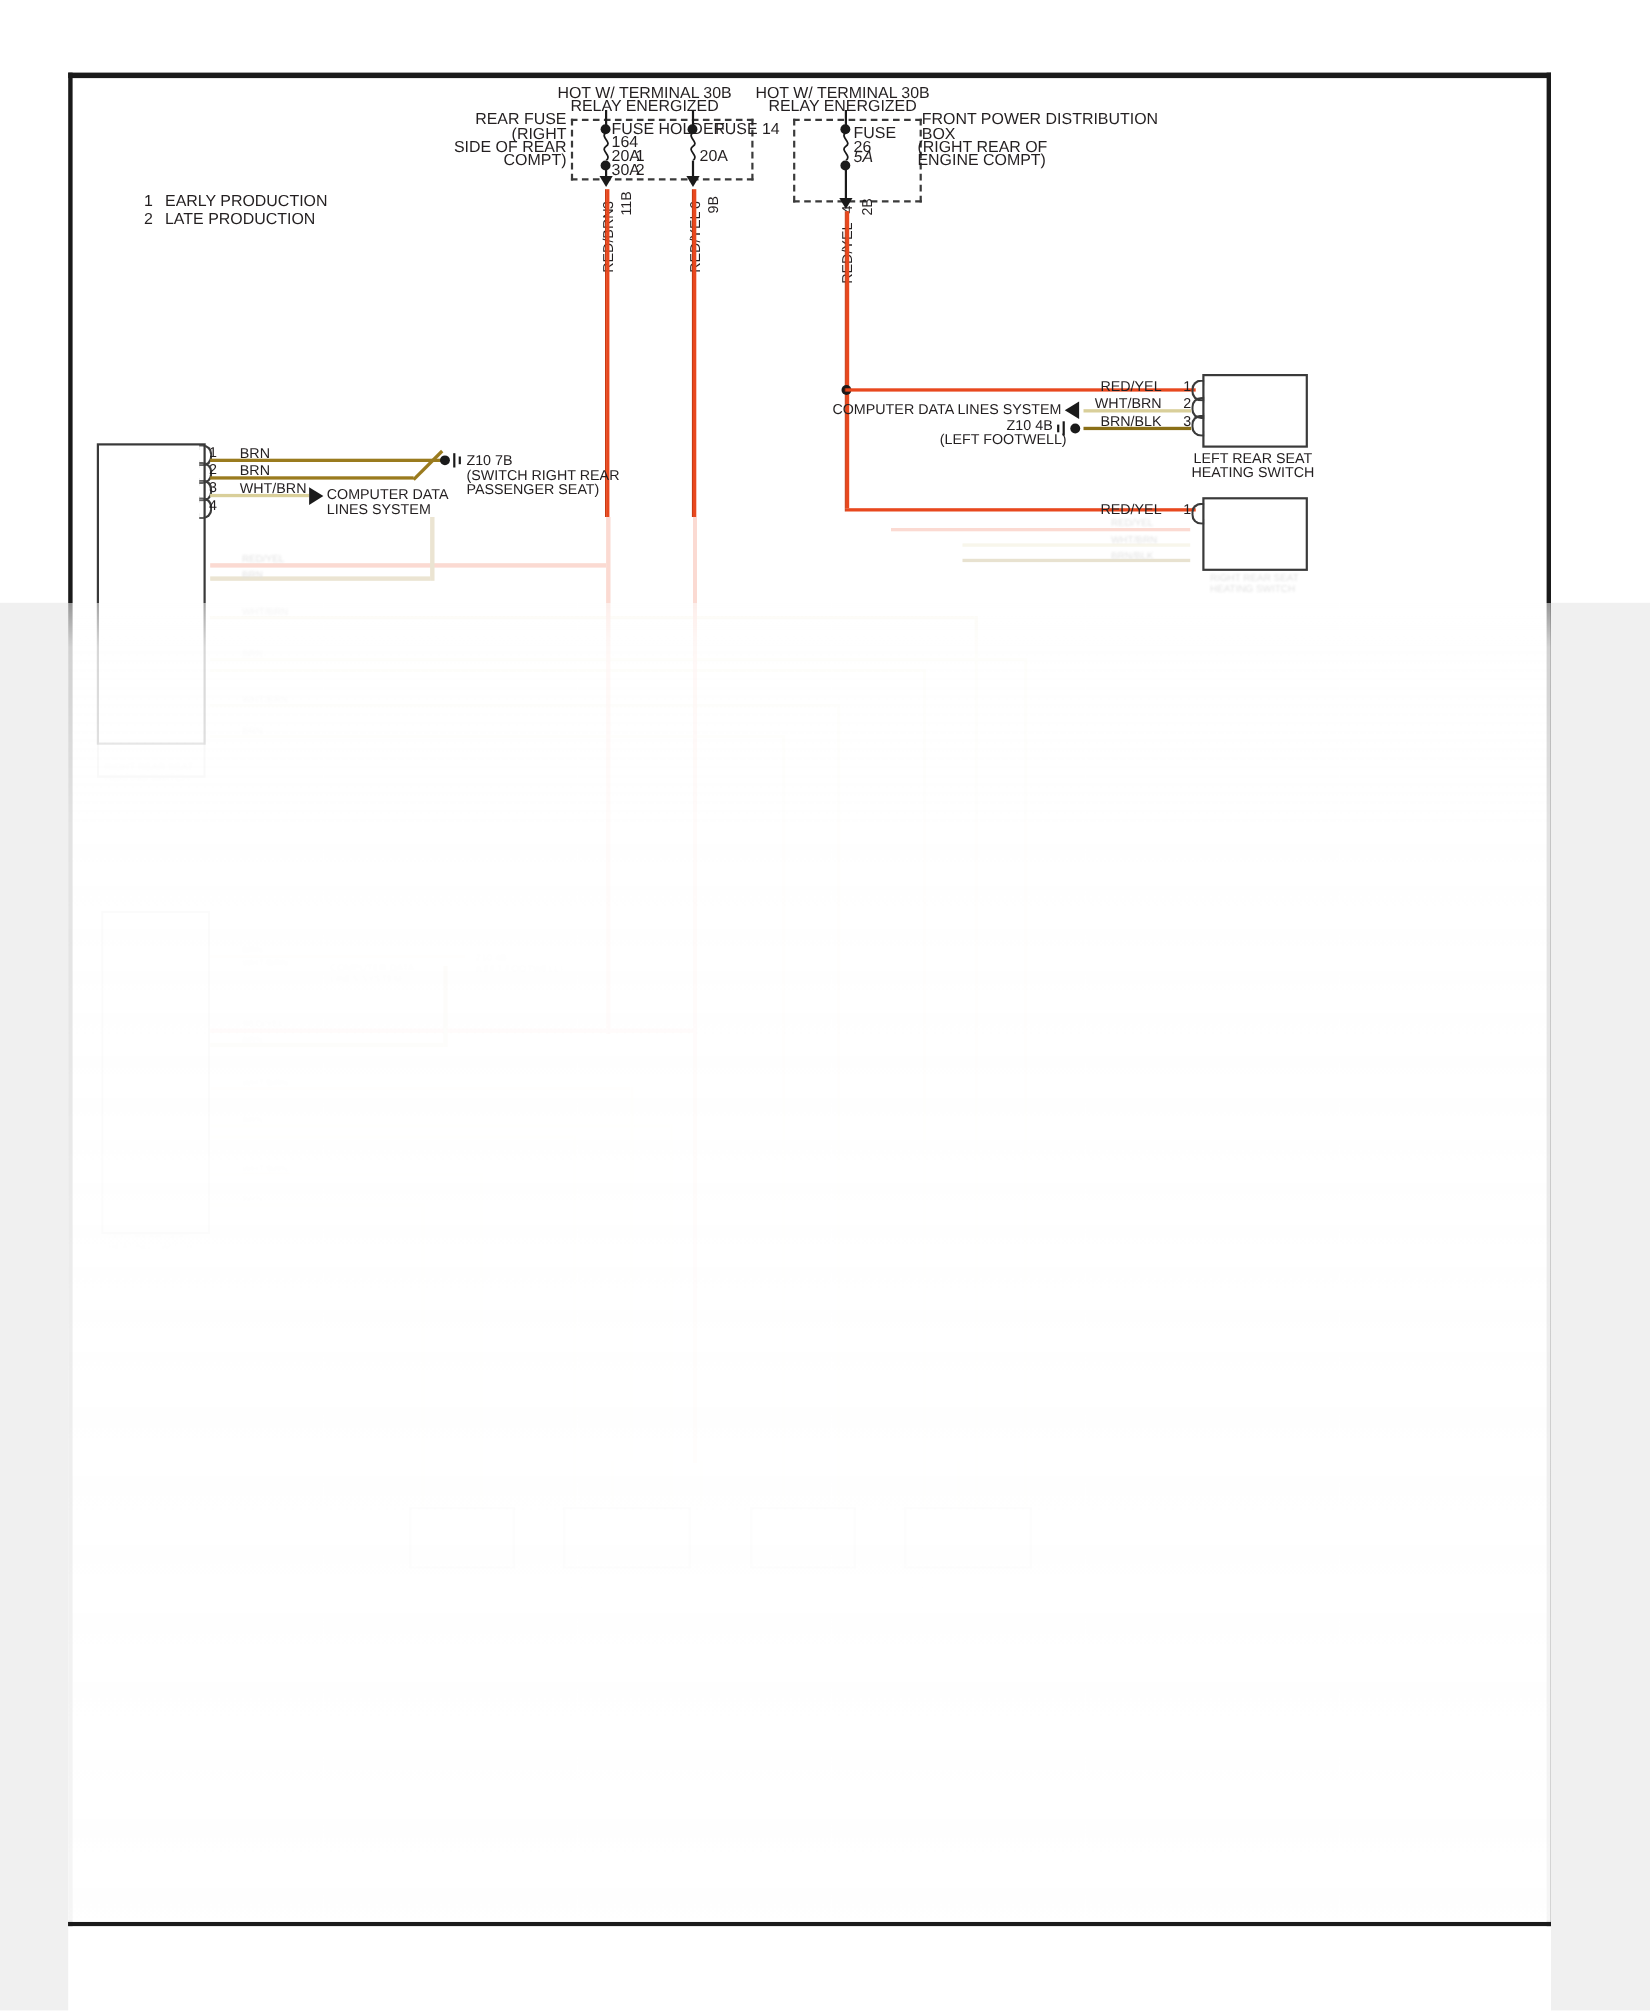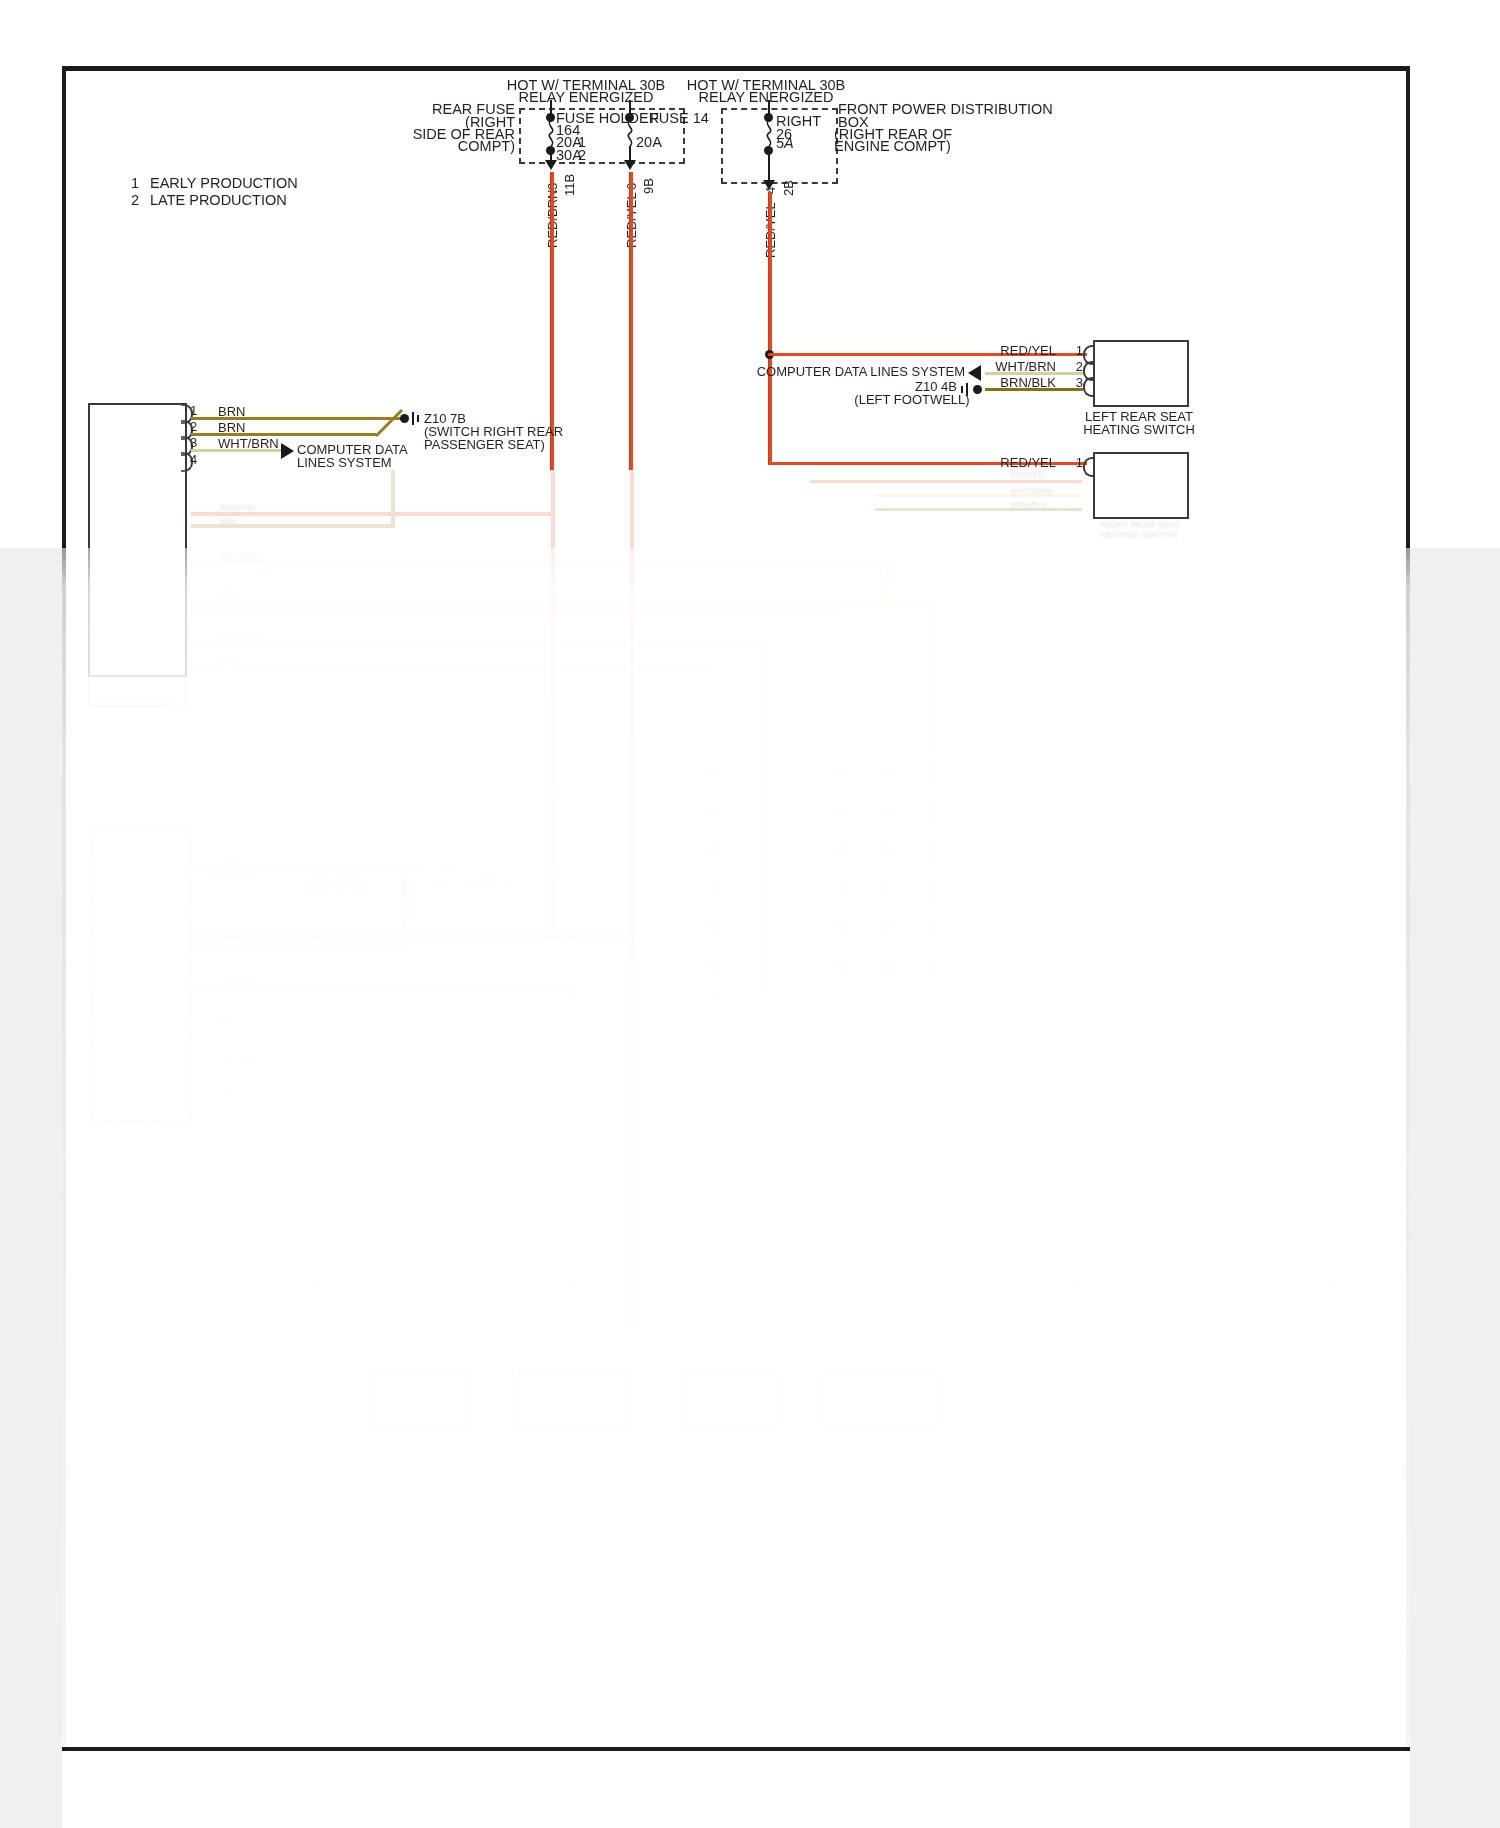--- a/index.html
+++ b/index.html
@@ -259,21 +259,21 @@
 
   <div class="ln vw blk" style="left:768px; top:100px; height:18px;"></div>
   <div class="dot" style="left:764px; top:113px;"></div>
   <svg class="fuse-coil" style="left:762px; top:120px;" viewBox="0 0 14 26">
     <path d="M7 0 C 1 5, 13 9, 7 13 C 1 17, 13 21, 7 26" stroke="#1a1a1a" stroke-width="1.6" fill="none"></path>
   </svg>
   <div class="dot" style="left:764px; top:146px;"></div>
   <div class="ln vw blk" style="left:768px; top:150px; height:36px;"></div>
   <div class="arrow-down" style="left:763px; top:180px;"></div>
 
-  <div class="t" style="left:776px; top:113px;">RIGHT</div>
+  <div class="t" style="left:776px; top:113px;">FUSE</div>
   <div class="t" style="left:776px; top:126px;">26</div>
   <div class="t" style="left:776px; top:135px;font-style:italic;">5A</div>
 
   <div class="vert" style="left:763px; top:194px;">4</div>
   <div class="vert" style="left:781px; top:196px;">2B</div>
   <div class="vert" style="left:763px; top:258px;">RED/YEL</div>
 
   <div class="redwire" style="left:769px; top:192px; height:270px;"></div>
   <div class="dot" style="left:765px; top:350px;"></div>
 

